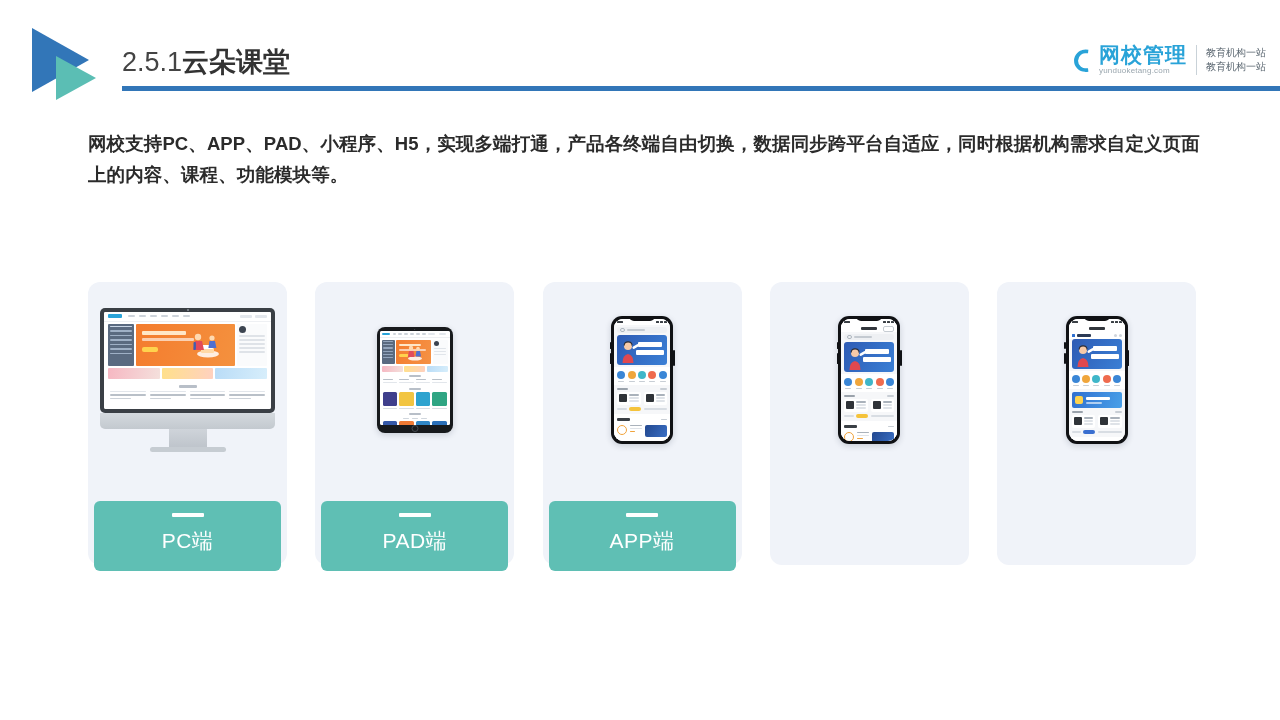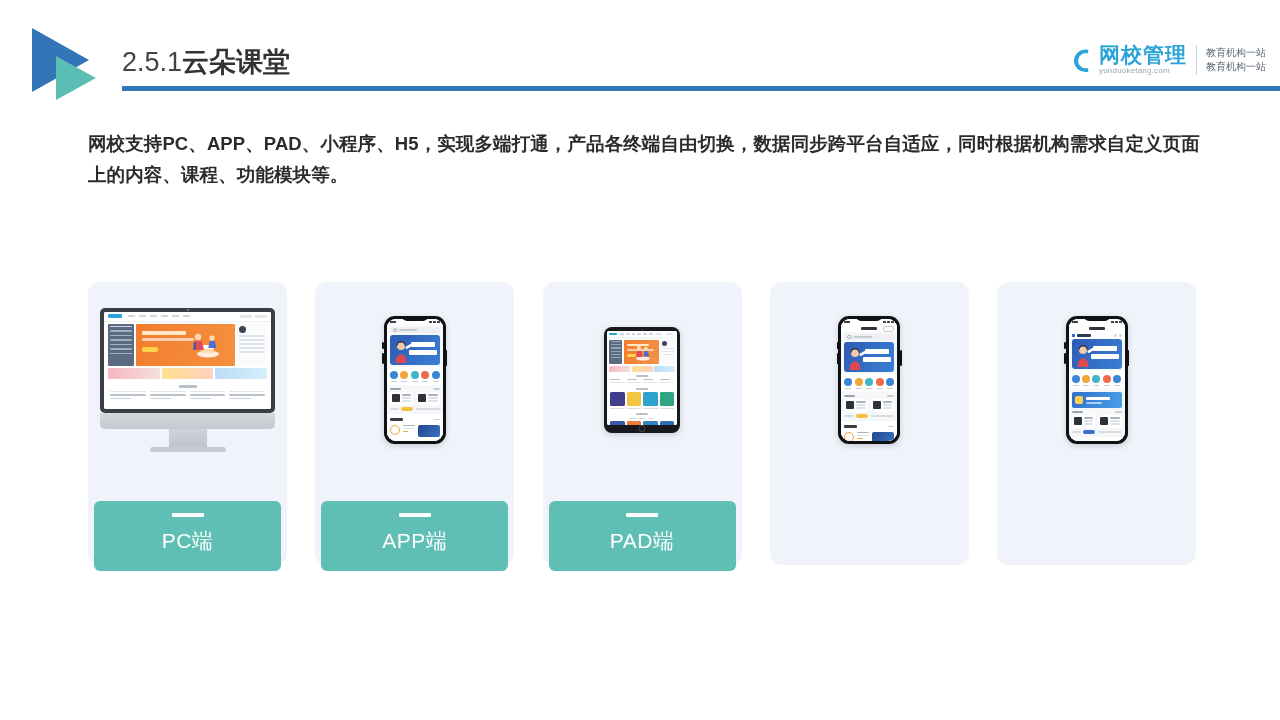--- a/index.html
+++ b/index.html
@@ -521,136 +521,20 @@
       </div>
     </div>
     <div class="device-label">
       <div class="tick"></div>
       <div class="lbl-text">PC端</div>
     </div>
   </div>
 
   <div class="device-card">
     <div class="device-stage">
-      <div class="phone">
-        <div class="phone-btn-l1"></div>
-        <div class="phone-btn-l2"></div>
-        <div class="phone-btn-r"></div>
-        <div class="phone-body">
-          <div class="phone-notch"></div>
-          <div class="phone-screen">
-            <div class="ph">
-              <div class="ph-status">
-                <div class="s-l"></div>
-                <div class="s-r">
-                    <i></i>
-                    <i></i>
-                    <i></i>
-                  </div>
-              </div>
-              <div class="ph-search">
-                <i></i>
-                  <span></span>
-              </div>
-              <div class="ph-banner">
-                <svg class="person" viewBox="0 0 20 24">
-                  <circle cx="8" cy="6" r="4" fill="#f6c9a8"></circle>
-                  <path d="M3.6 5.2 a4.6 4.6 0 0 1 9 -0.6 l-1 1.4 a3 3 0 0 0 -7 -0.2z" fill="#2d2d35"></path>
-                  <path d="M2.5 23 q0 -8 5.5 -9 q5.5 1 5.5 9z" fill="#e0484f"></path>
-                  <rect x="12" y="7" width="7" height="2.6" rx="1.3" fill="#ffffff" transform="rotate(-28 12 7)"></rect>
-                </svg>
-                <div class="ptxt1"></div>
-                <div class="ptxt2"></div>
-              </div>
-              <div class="ph-icons">
-                <div class="ic">
-                    <div class="dot" style="background:#3a86d6"></div>
-                    <div class="cap"></div>
-                  </div>
-                <div class="ic">
-                    <div class="dot" style="background:#f0a63c"></div>
-                    <div class="cap"></div>
-                  </div>
-                <div class="ic">
-                    <div class="dot" style="background:#3fb6c9"></div>
-                    <div class="cap"></div>
-                  </div>
-                <div class="ic">
-                    <div class="dot" style="background:#ef6b4e"></div>
-                    <div class="cap"></div>
-                  </div>
-                <div class="ic">
-                    <div class="dot" style="background:#3a86d6"></div>
-                    <div class="cap"></div>
-                  </div>
-              </div>
-              <div class="ph-rowttl">
-                  <div class="t"></div>
-                  <div class="m"></div>
-                </div>
-              <div class="ph-teachers">
-                <div class="tc">
-                    <div class="av"></div>
-                    <div class="tl">
-                      <i class="dk"></i>
-                      <i></i>
-                      <i></i>
-                    </div>
-                  </div>
-                <div class="tc">
-                    <div class="av"></div>
-                    <div class="tl">
-                      <i class="dk"></i>
-                      <i></i>
-                      <i></i>
-                    </div>
-                  </div>
-              </div>
-              <div class="ph-tagrow">
-                <div class="tg">
-                    <i></i>
-                    <div class="pill"></div>
-                  </div>
-                <div class="tg">
-                    <i></i>
-                  </div>
-              </div>
-              <div class="ph-sect">
-                  <div class="t"></div>
-                  <div class="m"></div>
-                </div>
-              <div class="ph-course">
-                <div class="thumb"></div>
-                <div class="lines">
-                    <i class="dk"></i>
-                    <i></i>
-                    <i class="or"></i>
-                  </div>
-                <div class="cimg" style="background:linear-gradient(120deg,#23488f,#3a6fc4)"></div>
-              </div>
-              <div class="ph-course">
-                <div class="thumb sq"></div>
-                <div class="lines">
-                    <i class="dk"></i>
-                  </div>
-                <div class="cimg" style="background:linear-gradient(120deg,#18794f,#2aa46b)"></div>
-              </div>
-            </div>
-          </div>
-        </div>
-      </div>
-    </div>
-    <div class="device-label">
-      <div class="tick"></div>
-      <div class="lbl-text">APP端</div>
-    </div>
-  </div>
-
-  <div class="device-card">
-    <div class="device-stage">
       <div class="tablet">
         <div class="tablet-body">
           <div class="tablet-cam"></div>
           <div class="tablet-screen">
             <div class="tb">
               <div class="tb-nav">
                 <div class="lg"></div>
                 <i></i>
                   <i></i>
                   <i></i>
@@ -777,24 +661,20 @@
           <div class="phone-screen">
             <div class="ph">
               <div class="ph-status">
                 <div class="s-l"></div>
                 <div class="s-r">
                     <i></i>
                     <i></i>
                     <i></i>
                   </div>
               </div>
-              <div class="ph-wtitle">
-                <span></span>
-                <div class="cap"></div>
-              </div>
               <div class="ph-search">
                 <i></i>
                   <span></span>
               </div>
               <div class="ph-banner">
                 <svg class="person" viewBox="0 0 20 24">
                   <circle cx="8" cy="6" r="4" fill="#f6c9a8"></circle>
                   <path d="M3.6 5.2 a4.6 4.6 0 0 1 9 -0.6 l-1 1.4 a3 3 0 0 0 -7 -0.2z" fill="#2d2d35"></path>
                   <path d="M2.5 23 q0 -8 5.5 -9 q5.5 1 5.5 9z" fill="#e0484f"></path>
                   <rect x="12" y="7" width="7" height="2.6" rx="1.3" fill="#ffffff" transform="rotate(-28 12 7)"></rect>
@@ -861,25 +741,35 @@
                 </div>
               <div class="ph-course">
                 <div class="thumb"></div>
                 <div class="lines">
                     <i class="dk"></i>
                     <i></i>
                     <i class="or"></i>
                   </div>
                 <div class="cimg" style="background:linear-gradient(120deg,#23488f,#3a6fc4)"></div>
               </div>
-
+              <div class="ph-course">
+                <div class="thumb sq"></div>
+                <div class="lines">
+                    <i class="dk"></i>
+                  </div>
+                <div class="cimg" style="background:linear-gradient(120deg,#18794f,#2aa46b)"></div>
+              </div>
             </div>
           </div>
         </div>
       </div>
+    </div>
+    <div class="device-label">
+      <div class="tick"></div>
+      <div class="lbl-text">APP端</div>
     </div>
   </div>
 
   <div class="device-card">
     <div class="device-stage">
       <div class="phone">
         <div class="phone-btn-l1"></div>
         <div class="phone-btn-l2"></div>
         <div class="phone-btn-r"></div>
         <div class="phone-body">
@@ -889,28 +779,25 @@
               <div class="ph-status">
                 <div class="s-l"></div>
                 <div class="s-r">
                     <i></i>
                     <i></i>
                     <i></i>
                   </div>
               </div>
               <div class="ph-wtitle">
                 <span></span>
-              </div>
-              <div class="ph-brandbar">
-                <div class="bl"></div>
-                <div class="bt"></div>
-                <div class="br">
-                    <i></i>
-                    <i></i>
-                  </div>
+                <div class="cap"></div>
+              </div>
+              <div class="ph-search">
+                <i></i>
+                  <span></span>
               </div>
               <div class="ph-banner">
                 <svg class="person" viewBox="0 0 20 24">
                   <circle cx="8" cy="6" r="4" fill="#f6c9a8"></circle>
                   <path d="M3.6 5.2 a4.6 4.6 0 0 1 9 -0.6 l-1 1.4 a3 3 0 0 0 -7 -0.2z" fill="#2d2d35"></path>
                   <path d="M2.5 23 q0 -8 5.5 -9 q5.5 1 5.5 9z" fill="#e0484f"></path>
                   <rect x="12" y="7" width="7" height="2.6" rx="1.3" fill="#ffffff" transform="rotate(-28 12 7)"></rect>
                 </svg>
                 <div class="ptxt1"></div>
                 <div class="ptxt2"></div>
@@ -930,25 +817,20 @@
                   </div>
                 <div class="ic">
                     <div class="dot" style="background:#ef6b4e"></div>
                     <div class="cap"></div>
                   </div>
                 <div class="ic">
                     <div class="dot" style="background:#3a86d6"></div>
                     <div class="cap"></div>
                   </div>
               </div>
-              <div style="margin:3px 3px 0;height:16px;border-radius:2px;background:linear-gradient(110deg,#2f6fd0,#49a0e8);position:relative;overflow:hidden;">
-                <div style="position:absolute;left:3px;top:4px;width:8px;height:8px;border-radius:2px;background:#ffd24d;"></div>
-                <div style="position:absolute;left:14px;top:5px;width:24px;height:3px;background:#fff;border-radius:1px;"></div>
-                <div style="position:absolute;left:14px;top:10px;width:16px;height:2px;background:rgba(255,255,255,.6);border-radius:1px;"></div>
-              </div>
               <div class="ph-rowttl">
                   <div class="t"></div>
                   <div class="m"></div>
                 </div>
               <div class="ph-teachers">
                 <div class="tc">
                     <div class="av"></div>
                     <div class="tl">
                       <i class="dk"></i>
                       <i></i>
@@ -960,28 +842,146 @@
                     <div class="tl">
                       <i class="dk"></i>
                       <i></i>
                       <i></i>
                     </div>
                   </div>
               </div>
               <div class="ph-tagrow">
                 <div class="tg">
                     <i></i>
-                    <div class="pill" style="background:#3a6fd0"></div>
+                    <div class="pill"></div>
                   </div>
                 <div class="tg">
                     <i></i>
                   </div>
               </div>
-              <div class="ph-sect"></div>
+              <div class="ph-sect">
+                  <div class="t"></div>
+                  <div class="m"></div>
+                </div>
+              <div class="ph-course">
+                <div class="thumb"></div>
+                <div class="lines">
+                    <i class="dk"></i>
+                    <i></i>
+                    <i class="or"></i>
+                  </div>
+                <div class="cimg" style="background:linear-gradient(120deg,#23488f,#3a6fc4)"></div>
+              </div>
 
             </div>
           </div>
         </div>
       </div>
     </div>
   </div>
 
+  <div class="device-card">
+    <div class="device-stage">
+      <div class="phone">
+        <div class="phone-btn-l1"></div>
+        <div class="phone-btn-l2"></div>
+        <div class="phone-btn-r"></div>
+        <div class="phone-body">
+          <div class="phone-notch"></div>
+          <div class="phone-screen">
+            <div class="ph">
+              <div class="ph-status">
+                <div class="s-l"></div>
+                <div class="s-r">
+                    <i></i>
+                    <i></i>
+                    <i></i>
+                  </div>
+              </div>
+              <div class="ph-wtitle">
+                <span></span>
+              </div>
+              <div class="ph-brandbar">
+                <div class="bl"></div>
+                <div class="bt"></div>
+                <div class="br">
+                    <i></i>
+                    <i></i>
+                  </div>
+              </div>
+              <div class="ph-banner">
+                <svg class="person" viewBox="0 0 20 24">
+                  <circle cx="8" cy="6" r="4" fill="#f6c9a8"></circle>
+                  <path d="M3.6 5.2 a4.6 4.6 0 0 1 9 -0.6 l-1 1.4 a3 3 0 0 0 -7 -0.2z" fill="#2d2d35"></path>
+                  <path d="M2.5 23 q0 -8 5.5 -9 q5.5 1 5.5 9z" fill="#e0484f"></path>
+                  <rect x="12" y="7" width="7" height="2.6" rx="1.3" fill="#ffffff" transform="rotate(-28 12 7)"></rect>
+                </svg>
+                <div class="ptxt1"></div>
+                <div class="ptxt2"></div>
+              </div>
+              <div class="ph-icons">
+                <div class="ic">
+                    <div class="dot" style="background:#3a86d6"></div>
+                    <div class="cap"></div>
+                  </div>
+                <div class="ic">
+                    <div class="dot" style="background:#f0a63c"></div>
+                    <div class="cap"></div>
+                  </div>
+                <div class="ic">
+                    <div class="dot" style="background:#3fb6c9"></div>
+                    <div class="cap"></div>
+                  </div>
+                <div class="ic">
+                    <div class="dot" style="background:#ef6b4e"></div>
+                    <div class="cap"></div>
+                  </div>
+                <div class="ic">
+                    <div class="dot" style="background:#3a86d6"></div>
+                    <div class="cap"></div>
+                  </div>
+              </div>
+              <div style="margin:3px 3px 0;height:16px;border-radius:2px;background:linear-gradient(110deg,#2f6fd0,#49a0e8);position:relative;overflow:hidden;">
+                <div style="position:absolute;left:3px;top:4px;width:8px;height:8px;border-radius:2px;background:#ffd24d;"></div>
+                <div style="position:absolute;left:14px;top:5px;width:24px;height:3px;background:#fff;border-radius:1px;"></div>
+                <div style="position:absolute;left:14px;top:10px;width:16px;height:2px;background:rgba(255,255,255,.6);border-radius:1px;"></div>
+              </div>
+              <div class="ph-rowttl">
+                  <div class="t"></div>
+                  <div class="m"></div>
+                </div>
+              <div class="ph-teachers">
+                <div class="tc">
+                    <div class="av"></div>
+                    <div class="tl">
+                      <i class="dk"></i>
+                      <i></i>
+                      <i></i>
+                    </div>
+                  </div>
+                <div class="tc">
+                    <div class="av"></div>
+                    <div class="tl">
+                      <i class="dk"></i>
+                      <i></i>
+                      <i></i>
+                    </div>
+                  </div>
+              </div>
+              <div class="ph-tagrow">
+                <div class="tg">
+                    <i></i>
+                    <div class="pill" style="background:#3a6fd0"></div>
+                  </div>
+                <div class="tg">
+                    <i></i>
+                  </div>
+              </div>
+              <div class="ph-sect"></div>
+
+            </div>
+          </div>
+        </div>
+      </div>
+    </div>
+  </div>
+
 </div>
 
 </body></html>

